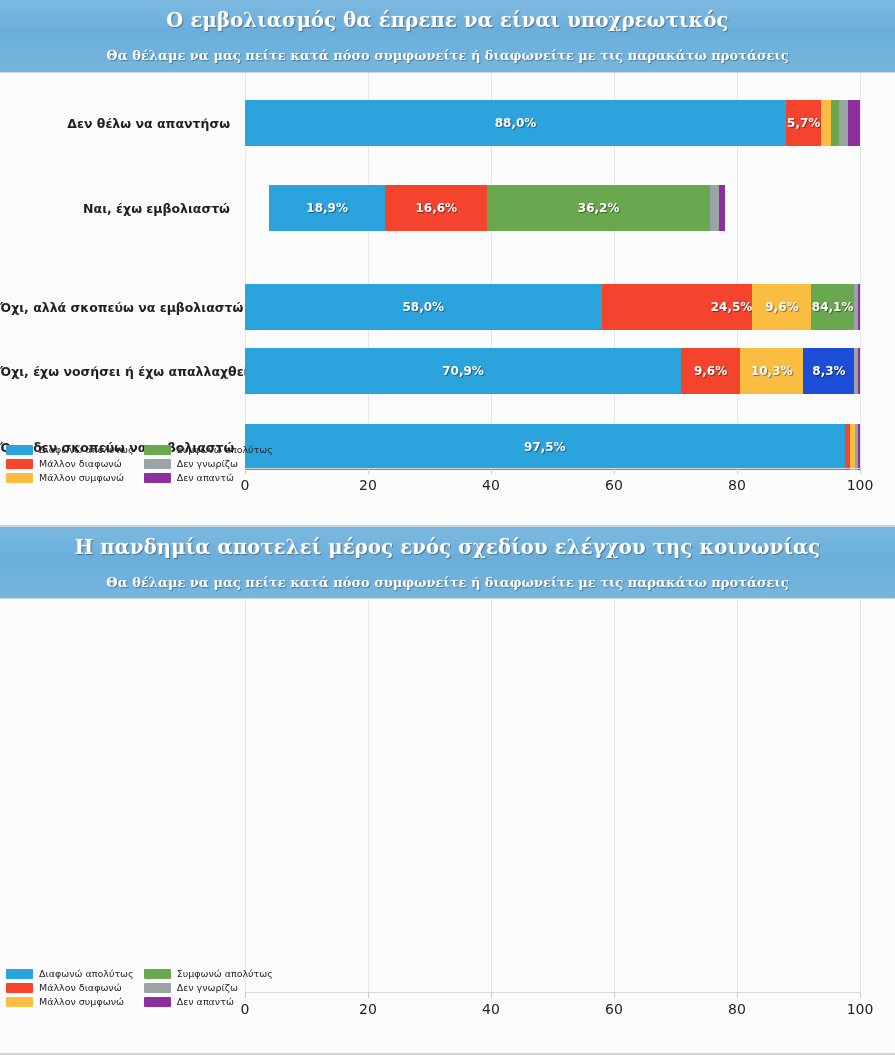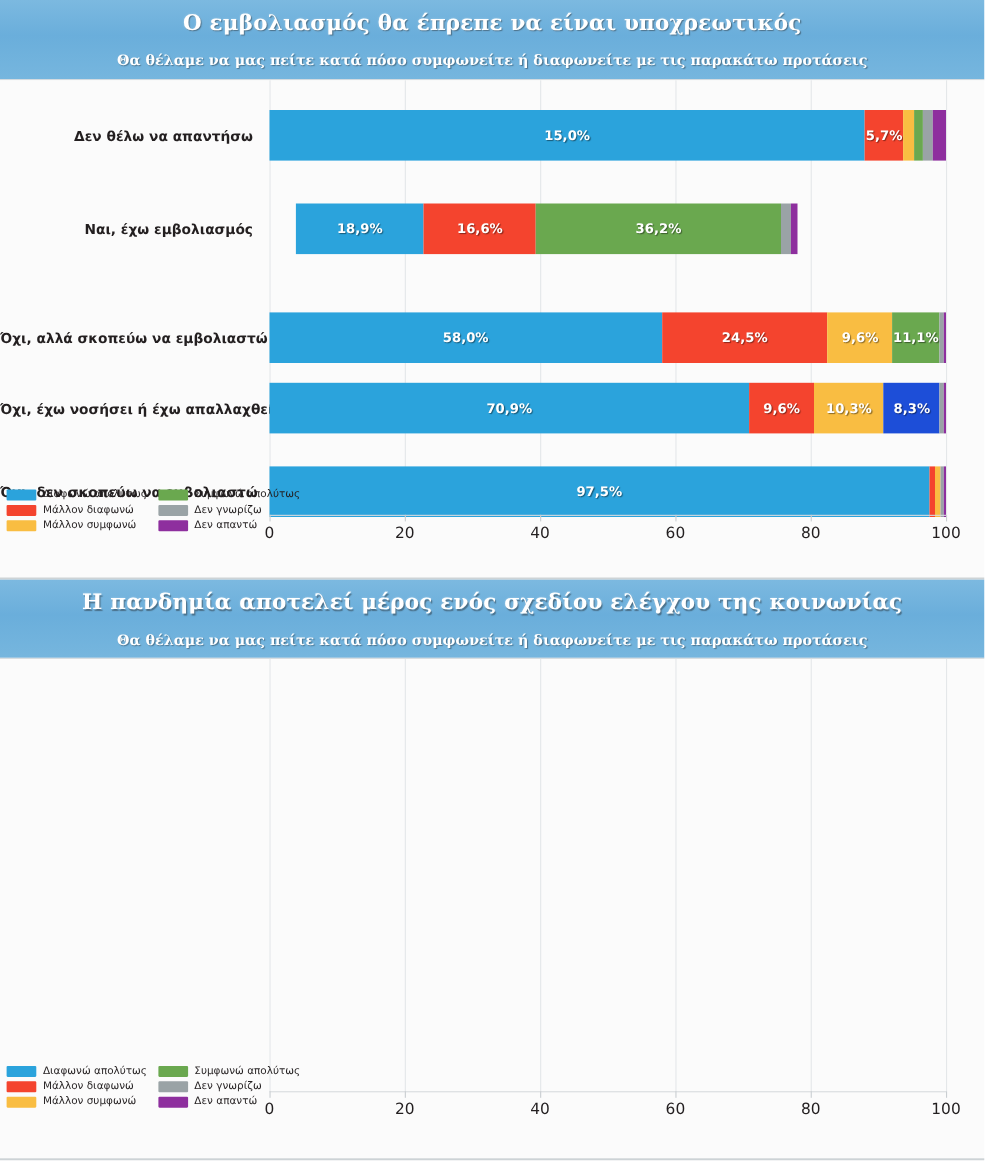--- a/index.html
+++ b/index.html
@@ -145,61 +145,61 @@
         <div class="gridline" style="left: 491px; height: 395px;"></div>
         <div class="gridline" style="left: 614px; height: 395px;"></div>
         <div class="gridline" style="left: 737px; height: 395px;"></div>
         <div class="gridline" style="left: 860px; height: 395px;"></div>
       </div>
     <div class="rows">
         <div class="row" style="top: 27px;">
           <div class="cat-label">Δεν θέλω να απαντήσω</div>
           <div class="bar" style="margin-left: 7px;">
             <div class="seg" style="width: 541.2px; background: rgb(43, 163, 220);">
-              <span>15,0%</span>
+              <span>88,0%</span>
             </div>
             <div class="seg" style="width: 35.055px; background: rgb(244, 68, 46);">
               <span>5,7%</span>
             </div>
             <div class="seg" style="width: 9.84px; background: rgb(249, 189, 66);"></div>
             <div class="seg" style="width: 7.995px; background: rgb(106, 168, 79);"></div>
             <div class="seg" style="width: 8.61px; background: rgb(154, 163, 166);"></div>
             <div class="seg" style="width: 12.3px; background: rgb(142, 47, 158);"></div>
           </div>
         </div>
         <div class="row" style="top: 112px;">
-          <div class="cat-label">Ναι, έχω εμβολιασμός</div>
+          <div class="cat-label">Ναι, έχω εμβολιαστώ</div>
           <div class="bar" style="margin-left: 7px; padding-left: 24px;">
             <div class="seg" style="width: 116.235px; background: rgb(43, 163, 220);">
               <span>18,9%</span>
             </div>
             <div class="seg" style="width: 102.09px; background: rgb(244, 68, 46);">
               <span>16,6%</span>
             </div>
             <div class="seg" style="width: 222.63px; background: rgb(106, 168, 79);">
               <span>36,2%</span>
             </div>
             <div class="seg" style="width: 8.61px; background: rgb(154, 163, 166);"></div>
             <div class="seg" style="width: 6.15px; background: rgb(142, 47, 158);"></div>
           </div>
         </div>
         <div class="row" style="top: 211px;">
           <div class="cat-label">Όχι, αλλά σκοπεύω να εμβολιαστώ</div>
           <div class="bar" style="margin-left: 7px;">
             <div class="seg" style="width: 356.7px; background: rgb(43, 163, 220);">
               <span>58,0%</span>
             </div>
-            <div class="seg" style="width: 150.675px; background: rgb(244, 68, 46);">
+            <div class="seg" style="width: 150.675px; background: rgb(244, 68, 46); justify-content: flex-end;">
               <span>24,5%</span>
             </div>
             <div class="seg" style="width: 59.04px; background: rgb(249, 189, 66);">
               <span>9,6%</span>
             </div>
             <div class="seg" style="width: 42.435px; background: rgb(106, 168, 79);">
-              <span>11,1%</span>
+              <span>84,1%</span>
             </div>
             <div class="seg" style="width: 3.69px; background: rgb(154, 163, 166);"></div>
             <div class="seg" style="width: 2.46px; background: rgb(142, 47, 158);"></div>
           </div>
         </div>
         <div class="row" style="top: 275px;">
           <div class="cat-label">Όχι, έχω νοσήσει ή έχω απαλλαχθεί</div>
           <div class="bar" style="margin-left: 7px;">
             <div class="seg" style="width: 436.035px; background: rgb(43, 163, 220);">
               <span>70,9%</span>

